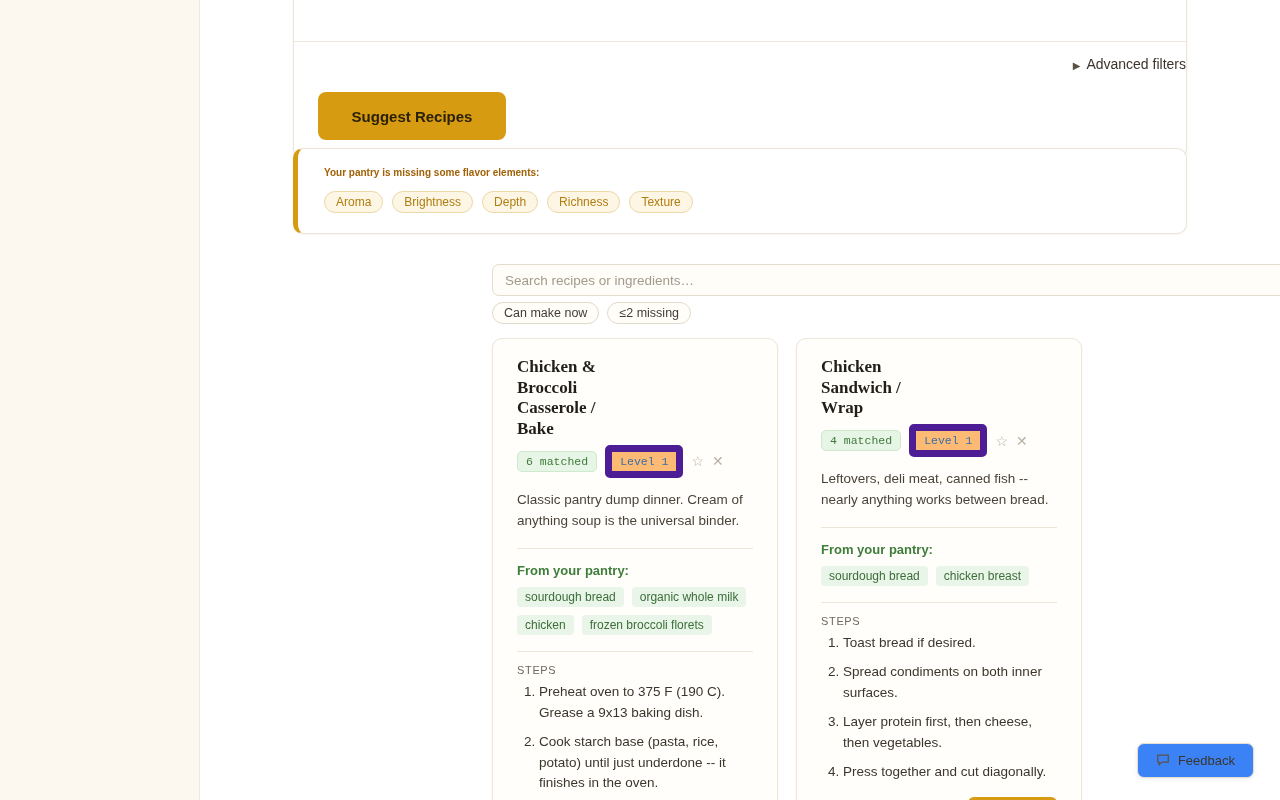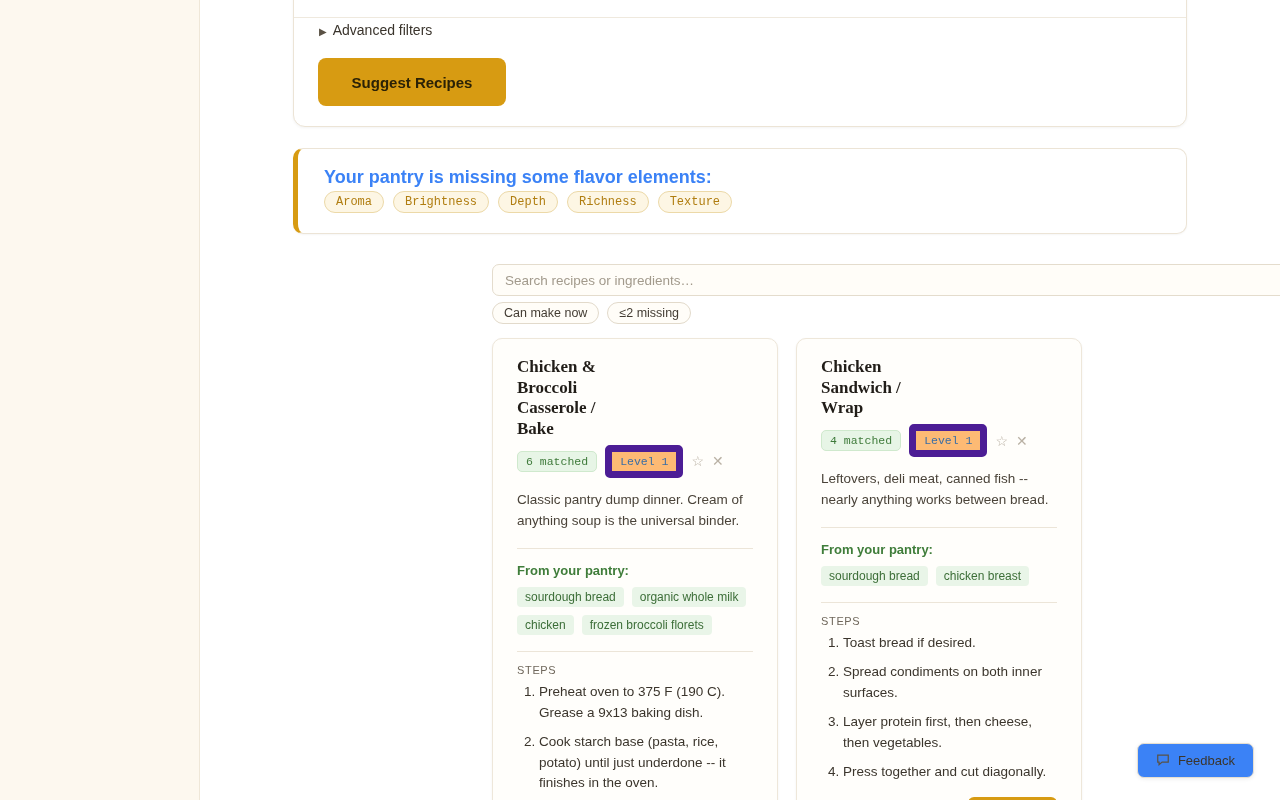--- a/index.html
+++ b/index.html
@@ -41,26 +41,27 @@
     top: -40px;
     width: 894px;
     background: #ffffff;
     border: 1px solid #ece4d6;
     border-radius: 12px;
     box-shadow: 0 1px 3px rgba(0,0,0,0.05);
     padding: 0 0 20px 0;
     box-sizing: border-box;
   }
   .adv-filters {
-    margin-top: 56px;
+    margin-top: 80px;
     padding-left: 25px;
     font-size: 14px;
     color: #3a342c;
     border-top: 1px solid #efe9de;
-    padding-top: 4px;
+    padding-top: 14px;
+    text-align: right;
   }
   .adv-filters .tri {
     font-size: 10px;
     margin-right: 6px;
     color: #5a5245;
   }
   .suggest-btn {
     display: block;
     margin: 20px 0 0 24px;
     width: 188px;
@@ -82,34 +83,34 @@
     width: 894px;
     box-sizing: border-box;
     background: #ffffff;
     border: 1px solid #ece4d6;
     border-left: 5px solid #d79b12;
     border-radius: 10px;
     padding: 18px 24px 20px 26px;
     box-shadow: 0 1px 2px rgba(0,0,0,0.04);
   }
   .banner-title {
-    font-size: 18px;
-    font-weight: bold;
-    color: #3b82f6;
-    margin-bottom: 3px;
+    font-size: 10px;
+    font-weight: bold;
+    color: #a16207;
+    margin-bottom: 13px;
   }
   .chips { display: flex; gap: 9px; flex-wrap: wrap; }
   .chip {
     border: 1px solid #ecd9a8;
     background: #fdf6e4;
     color: #b07d10;
     border-radius: 11px;
     padding: 3px 11px;
     font-size: 12px;
-    font-family: Liberation Mono, monospace;
+    font-family: Liberation Sans, sans-serif;
   }
   
   .search-input {
     position: absolute;
     left: 292px;
     top: 264px;
     width: 896px;
     height: 32px;
     box-sizing: border-box;
     border: 1px solid #e4dccd;

